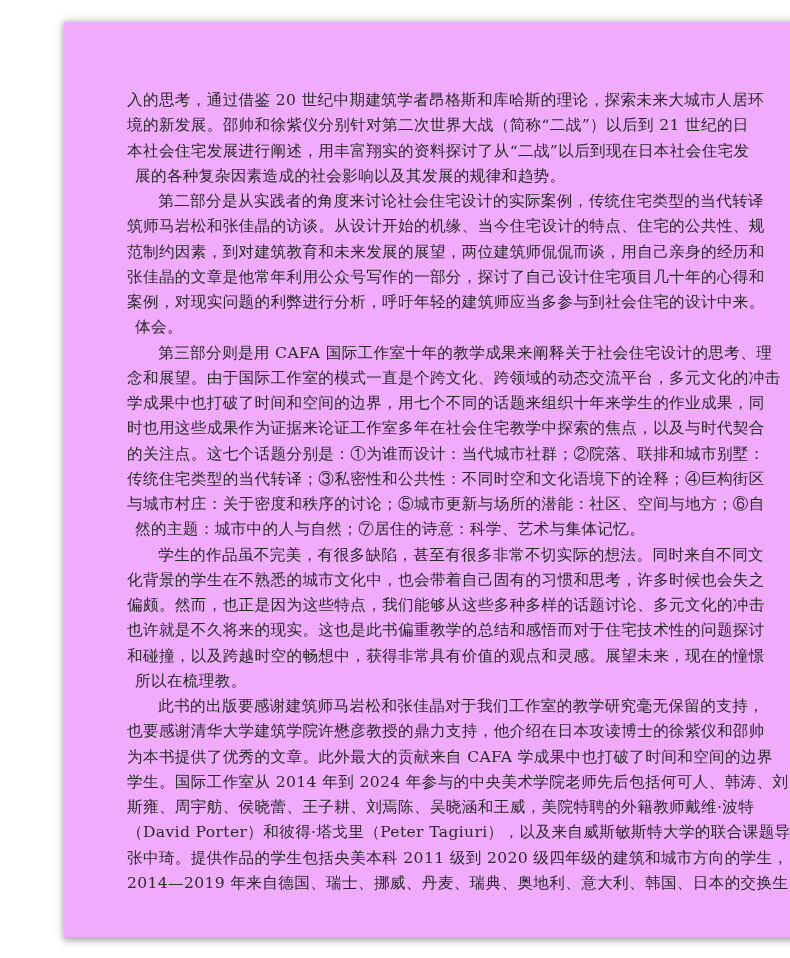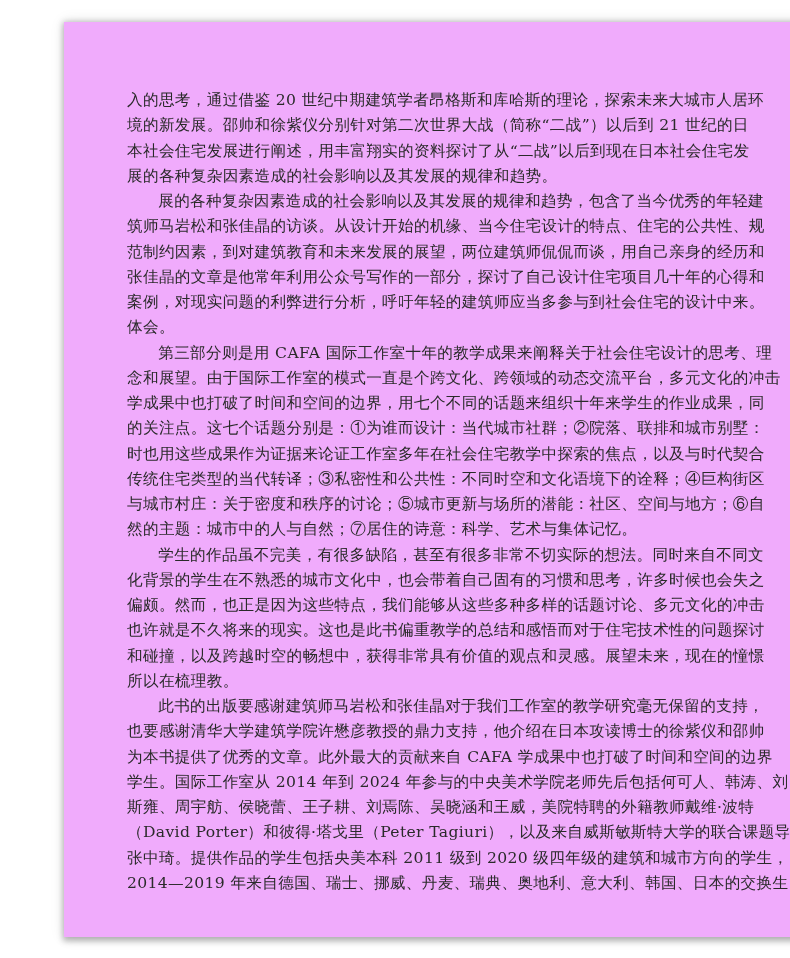--- a/index.html
+++ b/index.html
@@ -40,50 +40,51 @@
   }
   .line {
     display: block;
     white-space: nowrap;
     text-align-last: justify;
     text-align: justify;
     overflow: visible;
   }
   .line.last {
     text-align-last: left;
+    margin-left: 8px;
   }
 </style>
 </head>
 <body>
 
 <div class="page">
   <div class="text-block">
 
     <p class="para">
       <span class="line">入的思考，通过借鉴 20 世纪中期建筑学者昂格斯和库哈斯的理论，探索未来大城市人居环</span>
       <span class="line">境的新发展。邵帅和徐紫仪分别针对第二次世界大战（简称“二战”）以后到 21 世纪的日</span>
       <span class="line">本社会住宅发展进行阐述，用丰富翔实的资料探讨了从“二战”以后到现在日本社会住宅发</span>
       <span class="line last">展的各种复杂因素造成的社会影响以及其发展的规律和趋势。</span>
     </p>
 
     <p class="para">
-      <span class="line" style="padding-left:2em;">展的各种复杂因素造成的社会影响以及其发展的规律和趋势，包含了当今优秀的年轻建</span>
+      <span class="line" style="padding-left:2em;">第二部分是从实践者的角度来讨论社会住宅设计的实际案例，传统住宅类型的当代转译</span>
       <span class="line">筑师马岩松和张佳晶的访谈。从设计开始的机缘、当今住宅设计的特点、住宅的公共性、规</span>
       <span class="line">范制约因素，到对建筑教育和未来发展的展望，两位建筑师侃侃而谈，用自己亲身的经历和</span>
       <span class="line">张佳晶的文章是他常年利用公众号写作的一部分，探讨了自己设计住宅项目几十年的心得和</span>
       <span class="line">案例，对现实问题的利弊进行分析，呼吁年轻的建筑师应当多参与到社会住宅的设计中来。</span>
       <span class="line last">体会。</span>
     </p>
 
     <p class="para">
       <span class="line" style="padding-left:2em;">第三部分则是用 CAFA 国际工作室十年的教学成果来阐释关于社会住宅设计的思考、理</span>
       <span class="line">念和展望。由于国际工作室的模式一直是个跨文化、跨领域的动态交流平台，多元文化的冲击</span>
       <span class="line">学成果中也打破了时间和空间的边界，用七个不同的话题来组织十年来学生的作业成果，同</span>
+      <span class="line">时也用这些成果作为证据来论证工作室多年在社会住宅教学中探索的焦点，以及与时代契合</span>
       <span class="line">的关注点。这七个话题分别是：①为谁而设计：当代城市社群；②院落、联排和城市别墅：</span>
-      <span class="line">时也用这些成果作为证据来论证工作室多年在社会住宅教学中探索的焦点，以及与时代契合</span>
       <span class="line">传统住宅类型的当代转译；③私密性和公共性：不同时空和文化语境下的诠释；④巨构街区</span>
       <span class="line">与城市村庄：关于密度和秩序的讨论；⑤城市更新与场所的潜能：社区、空间与地方；⑥自</span>
       <span class="line last">然的主题：城市中的人与自然；⑦居住的诗意：科学、艺术与集体记忆。</span>
     </p>
 
     <p class="para">
       <span class="line" style="padding-left:2em;">学生的作品虽不完美，有很多缺陷，甚至有很多非常不切实际的想法。同时来自不同文</span>
       <span class="line">化背景的学生在不熟悉的城市文化中，也会带着自己固有的习惯和思考，许多时候也会失之</span>
       <span class="line">偏颇。然而，也正是因为这些特点，我们能够从这些多种多样的话题讨论、多元文化的冲击</span>
       <span class="line">也许就是不久将来的现实。这也是此书偏重教学的总结和感悟而对于住宅技术性的问题探讨</span>

